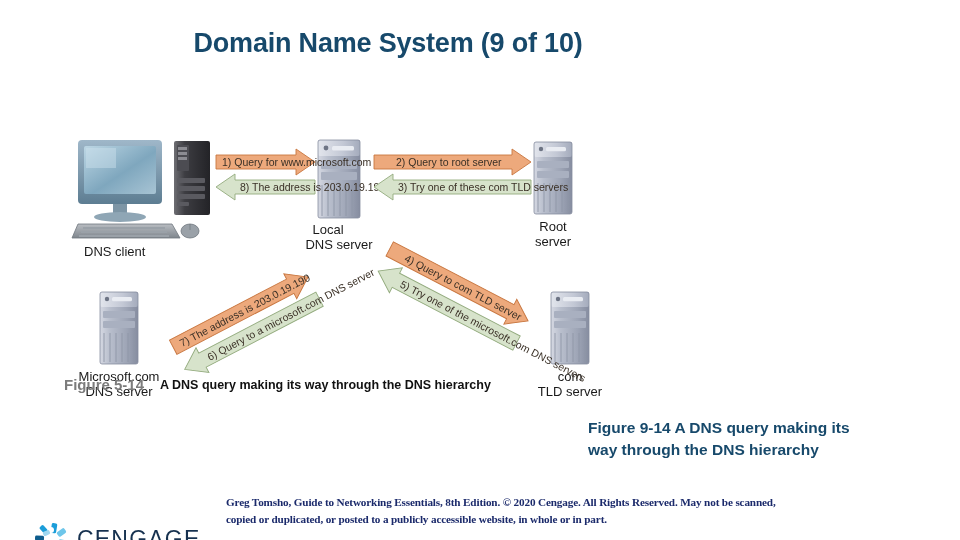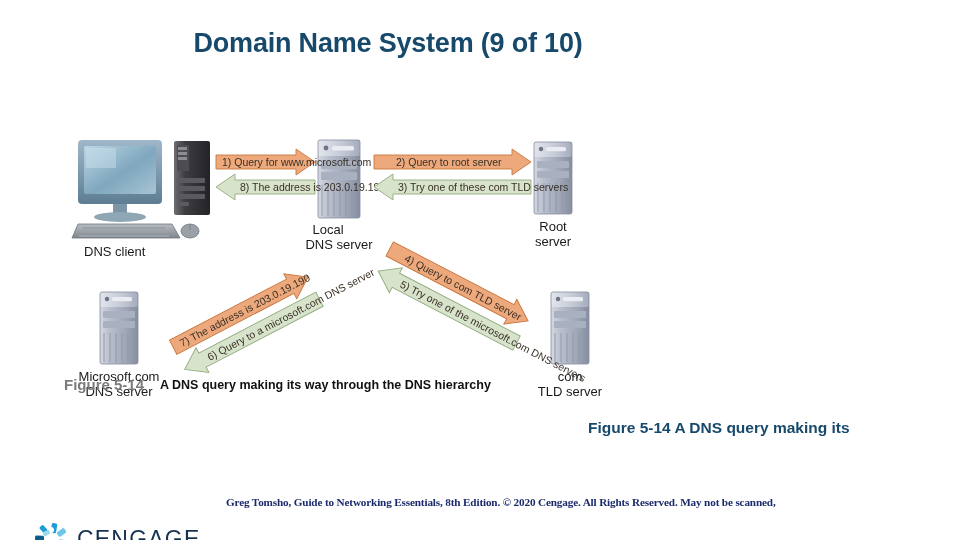--- a/index.html
+++ b/index.html
@@ -300,25 +300,27 @@
     </g>
 
     <g>
       <text x="8" y="262" font-family="Liberation Sans, sans-serif" font-size="15" font-weight="bold" fill="#7c7c7c">Figure 5-14</text>
       <text x="104" y="261" font-family="Liberation Sans, sans-serif" font-size="12.5" font-weight="bold" fill="#111111">A DNS query making its way through the DNS hierarchy</text>
     </g>
   </svg>
 </div>
 
 <div id="figure-caption-right">
-  <div>Figure 5-14  A DNS query making its</div>
+  <div>Figure 9-14  A DNS query making its</div>
+  <div>way through the DNS hierarchy</div>
 </div>
 
 <div id="footer-text">
   <div>Greg Tomsho, Guide to Networking Essentials, 8th Edition. © 2020 Cengage. All Rights Reserved. May not be scanned,</div>
+  <div>copied or duplicated, or posted to a publicly accessible website, in whole or in part.</div>
 </div>
 
 <div id="cengage-logo">
   <svg width="38" height="36" viewBox="0 0 38 36">
     <g transform="translate(19,18)">
       <g transform="rotate(10)">
         <rect x="-17" y="-3" width="9" height="5" rx="1.5" fill="#0d5c8c" transform="rotate(-8)"></rect>
       </g>
       <g transform="rotate(55)">
         <rect x="-17" y="-3" width="8" height="5" rx="1.5" fill="#1b9dd9" transform="rotate(-8)"></rect>

